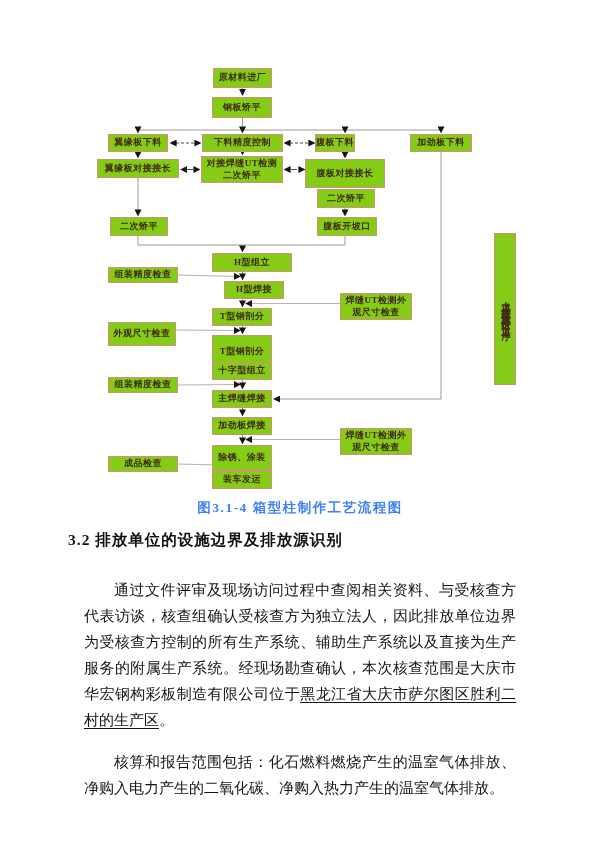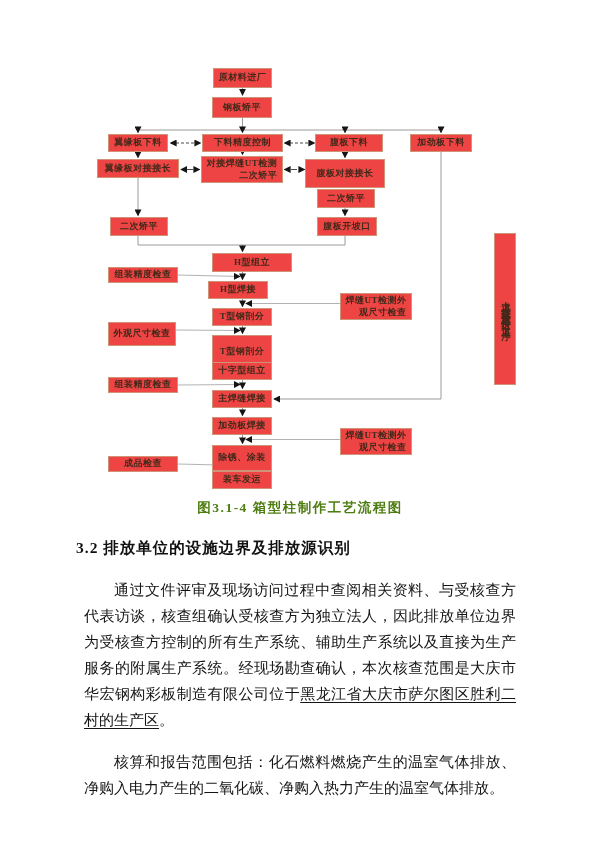--- a/index.html
+++ b/index.html
@@ -4,36 +4,36 @@
 <style>
   html,body{margin:0;padding:0;background:#888;}
   .page{
     position:relative;width:600px;height:848px;margin:0 auto;background:#ffffff;
     font-family:"Liberation Serif","DejaVu Serif",serif;color:#161616;overflow:hidden;
   }
   .flowchart{position:absolute;left:0;top:0;width:600px;height:530px;}
   .connectors{position:absolute;left:0;top:0;}
   .node{
     position:absolute;box-sizing:border-box;
-    background:#ef4444;border:1px solid #cf9477;
+    background:#84cc16;border:1px solid #cf9477;
     display:flex;align-items:center;justify-content:center;
-    text-align:right;font-size:9px;line-height:1.25;font-weight:bold;
+    text-align:center;font-size:9px;line-height:1.25;font-weight:bold;
     color:#42291a;white-space:pre-line;letter-spacing:0.5px;
     font-family:"Liberation Serif","DejaVu Serif",serif;
   }
   .node.vertical{
     writing-mode:vertical-rl;letter-spacing:2px;font-size:9.5px;
     padding:5px 0;white-space:normal;
   }
   .figure-caption{
     position:absolute;top:499px;left:0;width:100%;text-align:center;
-    font-weight:bold;font-size:13.5px;letter-spacing:1.5px;color:#4d7c0f;
+    font-weight:bold;font-size:13.5px;letter-spacing:1.5px;color:#3b82f6;
   }
   .section-heading{
-    position:absolute;top:530px;left:68px;margin:8px;
+    position:absolute;top:530px;left:68px;margin:0;
     font-size:15.5px;font-weight:bold;letter-spacing:1px;color:#111;
   }
   .body-text{
     position:absolute;left:68px;top:561px;width:464px;
     font-size:15px;line-height:26px;text-align:justify;color:#141414;
   }
   .body-text p{margin:16px;text-indent:2em;}
   .u{text-decoration:underline;text-underline-offset:3px;}
   .page-number{
     position:absolute;top:779px;left:0;width:100%;text-align:center;
@@ -95,32 +95,32 @@
       <line x1="190" y1="169.5" x2="181" y2="169.5" stroke="#4a4a4a" stroke-dasharray="3,2" marker-end="url(#arr)"></line>
       <line x1="190" y1="169.5" x2="199.5" y2="169.5" stroke="#4a4a4a" stroke-dasharray="3,2" marker-end="url(#arr)"></line>
       <line x1="294" y1="169.5" x2="284.5" y2="169.5" stroke="#4a4a4a" stroke-dasharray="3,2" marker-end="url(#arr)"></line>
       <line x1="294" y1="169.5" x2="304.5" y2="169.5" stroke="#4a4a4a" stroke-dasharray="3,2" marker-end="url(#arr)"></line>
     </svg>
 
     <div class="node" style="left:213px;top:68px;width:59px;height:20px">原材料进厂</div>
     <div class="node" style="left:212px;top:97px;width:60px;height:21px">钢板矫平</div>
     <div class="node" style="left:108px;top:134px;width:60px;height:18px">翼缘板下料</div>
     <div class="node" style="left:202px;top:134px;width:81px;height:18px">下料精度控制</div>
-    <div class="node" style="left:315px;top:134px;width:68px;height:18px">腹板下料</div>
+    <div class="node" style="left:315px;top:134px;width:40px;height:18px">腹板下料</div>
     <div class="node" style="left:410px;top:134px;width:62px;height:18px">加劲板下料</div>
     <div class="node" style="left:97px;top:159px;width:82px;height:19px">翼缘板对接接长</div>
     <div class="node" style="left:201px;top:156px;width:82px;height:27px">对接焊缝UT检测
 二次矫平</div>
     <div class="node" style="left:305px;top:159px;width:80px;height:29px">腹板对接接长</div>
     <div class="node" style="left:317px;top:189px;width:58px;height:19px">二次矫平</div>
     <div class="node" style="left:317px;top:217px;width:60px;height:19px">腹板开坡口</div>
     <div class="node" style="left:110px;top:217px;width:58px;height:19px">二次矫平</div>
     <div class="node" style="left:212px;top:253px;width:80px;height:19px">H型组立</div>
     <div class="node" style="left:108px;top:267px;width:70px;height:16px">组装精度检查</div>
-    <div class="node" style="left:208px;top:281px;width:60px;height:18px">H型焊接</div>
+    <div class="node" style="left:224px;top:281px;width:60px;height:18px">H型焊接</div>
     <div class="node" style="left:340px;top:293px;width:72px;height:27px">焊缝UT检测外
 观尺寸检查</div>
     <div class="node" style="left:212px;top:308px;width:60px;height:18px">T型钢剖分</div>
     <div class="node" style="left:108px;top:322px;width:68px;height:24px">外观尺寸检查</div>
     <div class="node" style="left:212px;top:335px;width:60px;height:34px">T型钢剖分</div>
     <div class="node" style="left:212px;top:362px;width:60px;height:18px">十字型组立</div>
     <div class="node" style="left:108px;top:377px;width:70px;height:16px">组装精度检查</div>
     <div class="node" style="left:212px;top:390px;width:60px;height:18px">主焊缝焊接</div>
     <div class="node" style="left:212px;top:417px;width:60px;height:18px">加劲板焊接</div>
     <div class="node" style="left:340px;top:428px;width:72px;height:27px">焊缝UT检测外

